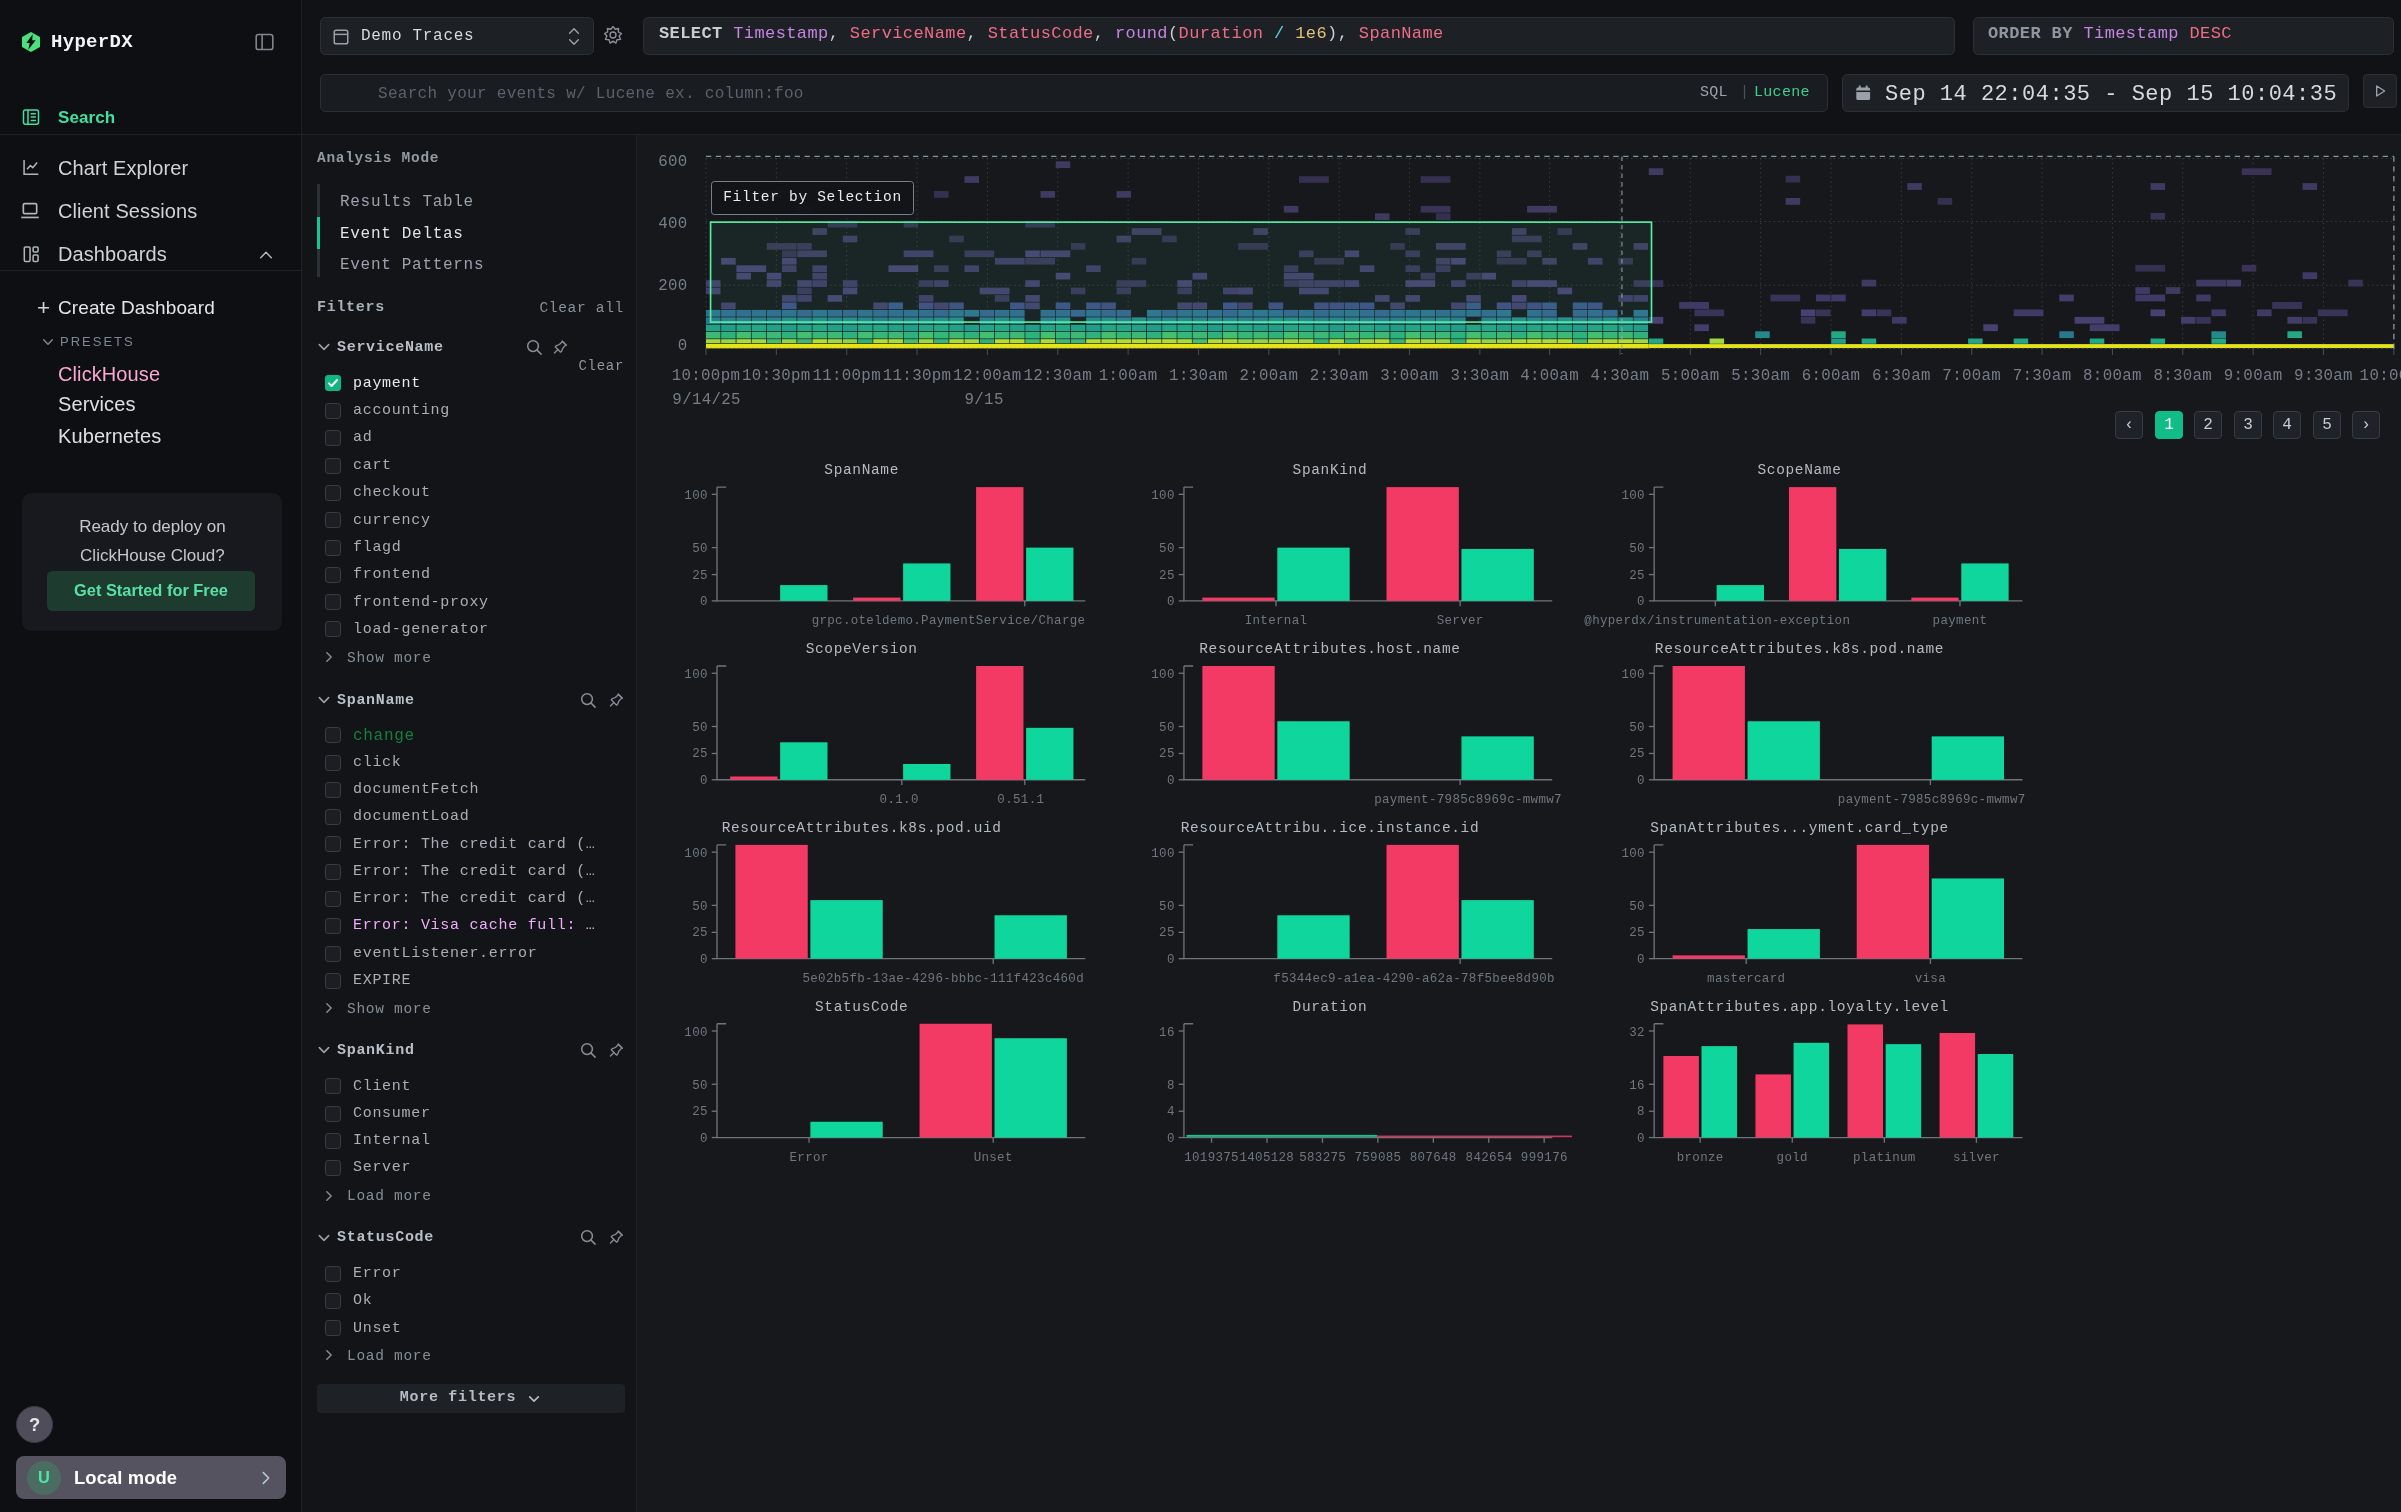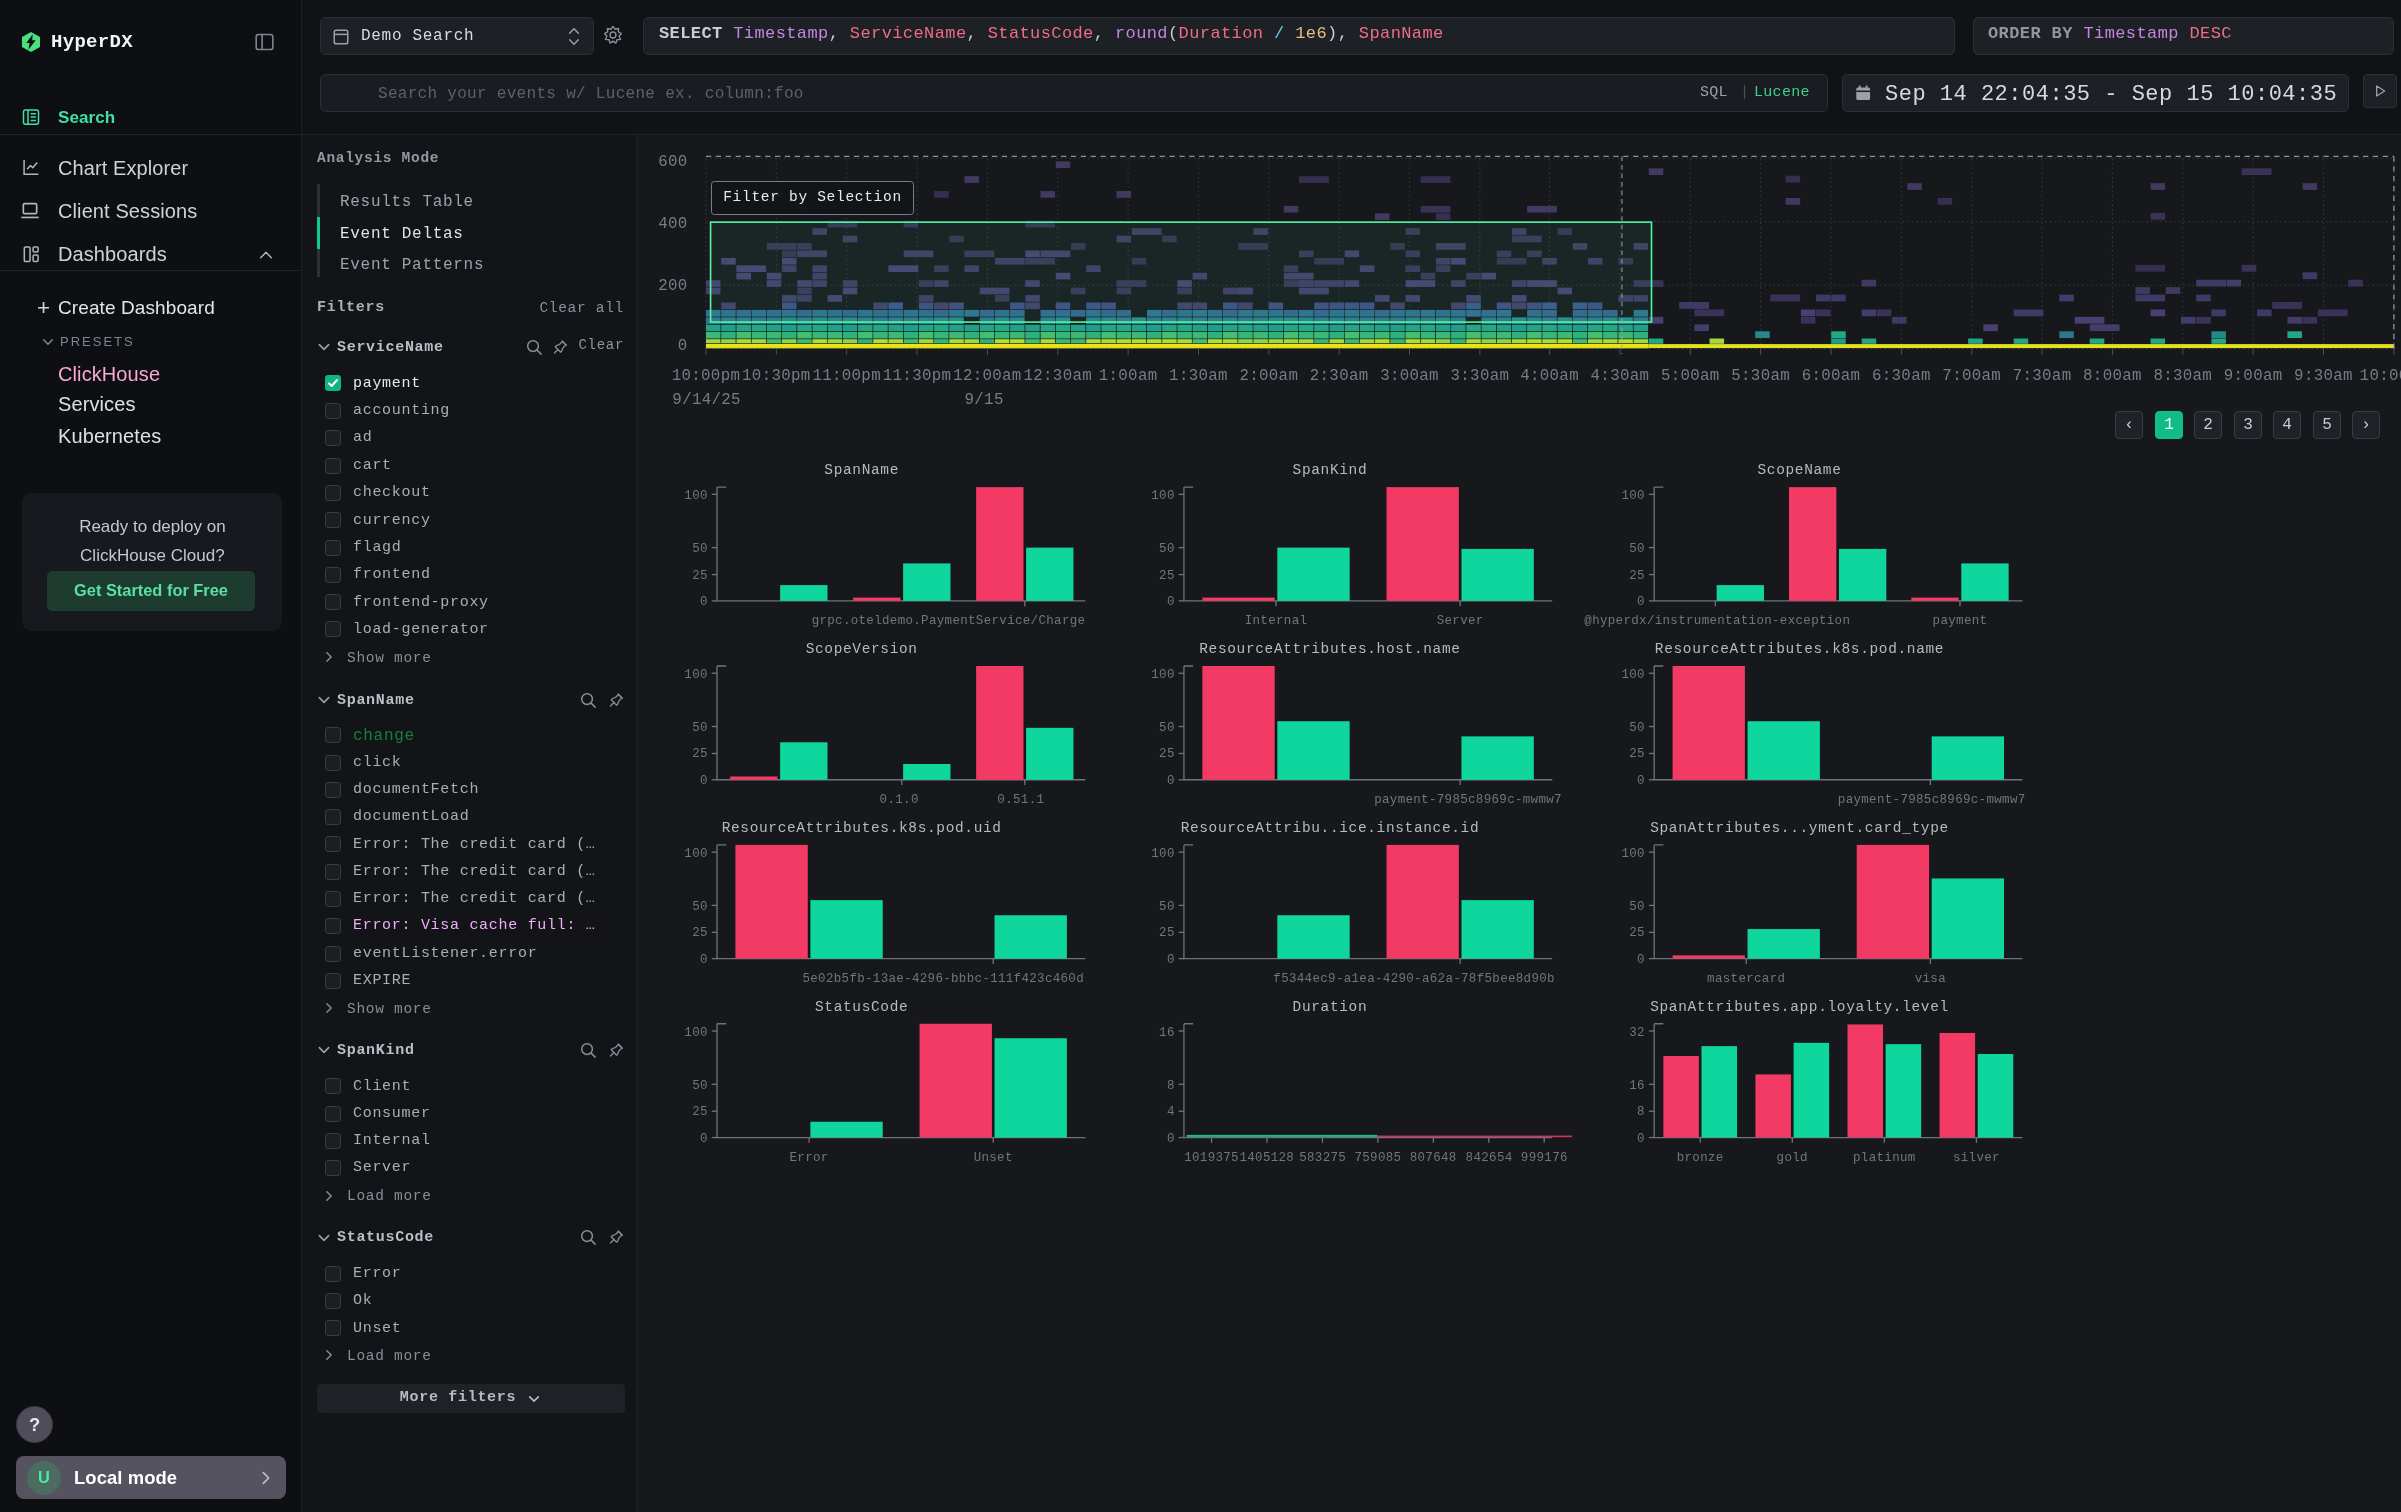--- a/index.html
+++ b/index.html
@@ -1,19 +1,19 @@
 <!DOCTYPE html>
 <html style="font-size:10.5px"><head><meta charset="utf-8"><style>html,body{margin:0;padding:0;background:#16181c;width:2401px;height:1512px;overflow:hidden;position:relative}*{box-sizing:border-box}</style></head><body>
 <div style="position:absolute;left:302px;top:0;width:2099px;height:135px;background:#101215;border-bottom:1.3px solid #1f2226"></div>
 <div style="position:absolute;background:#1d2025;border:1.3px solid #2c3036;border-radius:5.3px;left:320px;top:17px;width:274px;height:38px"></div>
 <svg style="position:absolute;left:332px;top:28px" width="18" height="18" viewBox="0 0 24 24">
     <rect x="3" y="3" width="18" height="18" rx="2.5" stroke="#9aa1aa" stroke-width="2" fill="none"></rect>
     <line x1="3" y1="8.5" x2="21" y2="8.5" stroke="#9aa1aa" stroke-width="2"></line>
   </svg>
-<div style="position:absolute;left:361px;top:24px;font-family:'Liberation Mono',monospace;font-size:16px;color:#d7dbe0;font-weight:normal;letter-spacing:0.7px;white-space:pre;line-height:24px;">Demo Search</div>
+<div style="position:absolute;left:361px;top:24px;font-family:'Liberation Mono',monospace;font-size:16px;color:#d7dbe0;font-weight:normal;letter-spacing:0.7px;white-space:pre;line-height:24px;">Demo Traces</div>
 <svg style="position:absolute;left:564px;top:21px" width="20" height="20" viewBox="-15 -15 30 30">
     <path d="M-6.5 3.25 L0 -3.25 L6.5 3.25" stroke="#9aa1aa" stroke-width="2.2" fill="none" stroke-linecap="round" stroke-linejoin="round"></path>
   </svg>
 <svg style="position:absolute;left:564px;top:32px" width="20" height="20" viewBox="-15 -15 30 30">
     <path d="M-6.5 -3.25 L0 3.25 L6.5 -3.25" stroke="#9aa1aa" stroke-width="2.2" fill="none" stroke-linecap="round" stroke-linejoin="round"></path>
   </svg>
 <svg style="position:absolute;left:604px;top:26px" width="18" height="18" viewBox="0 0 24 24">
     <polygon points="12.0,0.5 14.8,4.3 19.4,3.2 19.1,7.9 23.3,10.0 20.1,13.4 22.0,17.8 17.3,18.3 15.9,22.8 12.0,20.2 8.1,22.8 6.7,18.3 2.0,17.8 3.9,13.4 0.7,10.0 4.9,7.9 4.6,3.2 9.2,4.3" stroke="#8a919b" stroke-width="1.8" fill="none" stroke-linejoin="round"></polygon>
     <circle cx="12" cy="12" r="4" stroke="#8a919b" stroke-width="1.8" fill="none"></circle>
   </svg>
@@ -114,21 +114,21 @@
     <circle cx="10.5" cy="10.5" r="7" stroke="#878e98" stroke-width="2" fill="none"></circle>
     <line x1="15.8" y1="15.8" x2="21" y2="21" stroke="#878e98" stroke-width="2" stroke-linecap="round"></line>
   </svg>
 <svg style="position:absolute;left:551px;top:338px" width="18.4" height="18.4" viewBox="0 0 24 24">
     <g stroke="#878e98" stroke-width="1.7" fill="none" stroke-linejoin="round" stroke-linecap="round">
       <path d="M15 4.5l-4 4l-4 1.5l-1.5 1.5l7 7l1.5-1.5l1.5-4l4-4z"></path>
       <path d="M9 15l-4.5 4.5"></path>
       <path d="M14.5 4l5.5 5.5"></path>
     </g>
   </svg>
-<div style="position:absolute;right:1777px;top:335px;font-family:'Liberation Mono',monospace;font-size:14px;color:#8f959e;font-weight:normal;letter-spacing:0.7px;white-space:pre;line-height:21px">Clear</div>
+<div style="position:absolute;right:1777px;top:356px;font-family:'Liberation Mono',monospace;font-size:14px;color:#8f959e;font-weight:normal;letter-spacing:0.7px;white-space:pre;line-height:21px">Clear</div>
 <div style="position:absolute;left:325px;top:375px;width:16px;height:16px;background:#0fb583;border-radius:3.3px"><svg width="16" height="16" viewBox="0 0 24 24">
       <path d="M6 12.5l4 4 8-9" stroke="#fff" stroke-width="3" fill="none" stroke-linecap="round" stroke-linejoin="round"></path>
     </svg></div>
 <div style="position:absolute;left:353px;top:373px;font-family:'Liberation Mono',monospace;font-size:15px;color:#e7e9ec;font-weight:normal;letter-spacing:0.7px;white-space:pre;line-height:22.4px;">payment</div>
 <div style="position:absolute;left:325px;top:403px;width:16px;height:16px;background:#1b1e23;border:1.3px solid #393e45;border-radius:3.3px"></div>
 <div style="position:absolute;left:353px;top:400px;font-family:'Liberation Mono',monospace;font-size:15px;color:#a9aeb6;font-weight:normal;letter-spacing:0.7px;white-space:pre;line-height:22.4px;">accounting</div>
 <div style="position:absolute;left:325px;top:430px;width:16px;height:16px;background:#1b1e23;border:1.3px solid #393e45;border-radius:3.3px"></div>
 <div style="position:absolute;left:353px;top:427px;font-family:'Liberation Mono',monospace;font-size:15px;color:#a9aeb6;font-weight:normal;letter-spacing:0.7px;white-space:pre;line-height:22.4px;">ad</div>
 <div style="position:absolute;left:325px;top:458px;width:16px;height:16px;background:#1b1e23;border:1.3px solid #393e45;border-radius:3.3px"></div>
 <div style="position:absolute;left:353px;top:455px;font-family:'Liberation Mono',monospace;font-size:15px;color:#a9aeb6;font-weight:normal;letter-spacing:0.7px;white-space:pre;line-height:22.4px;">cart</div>

